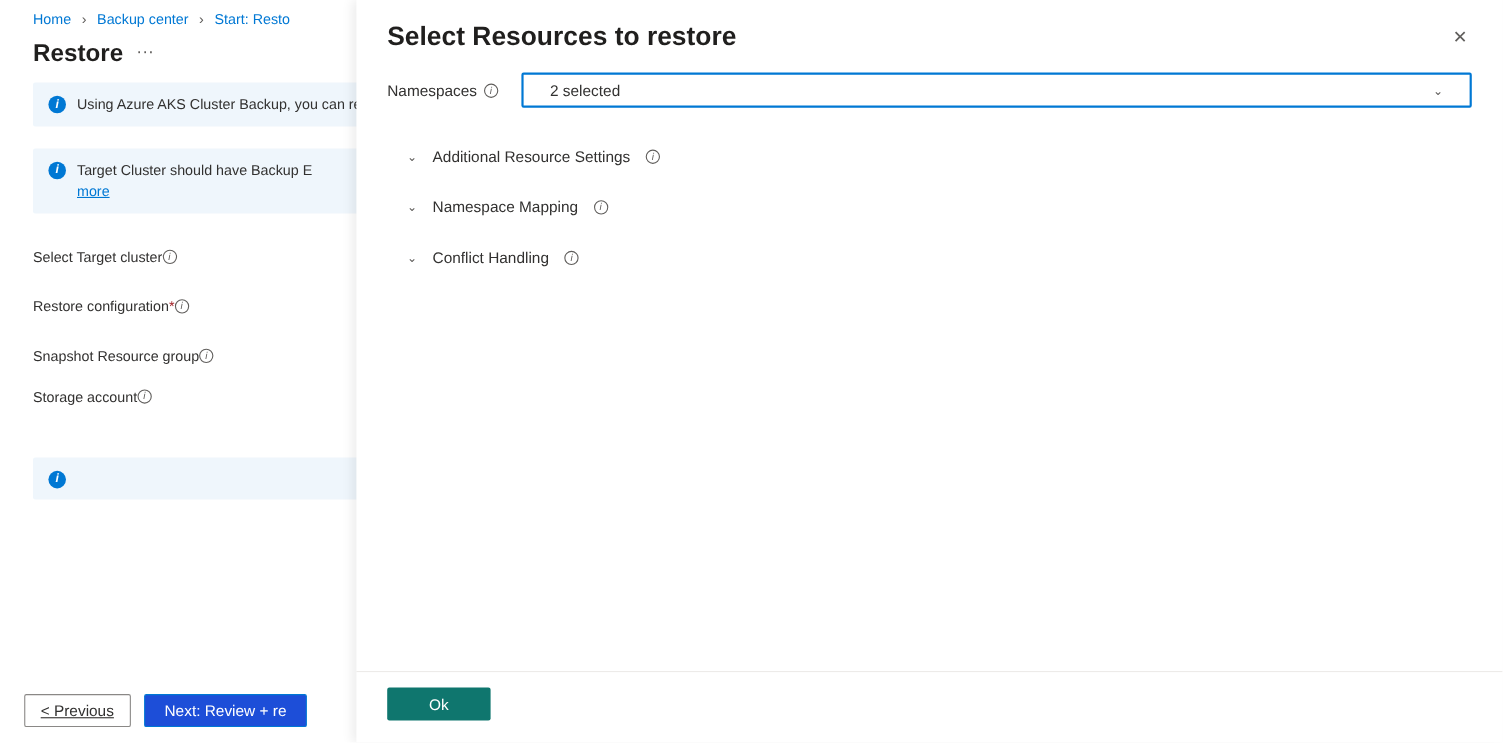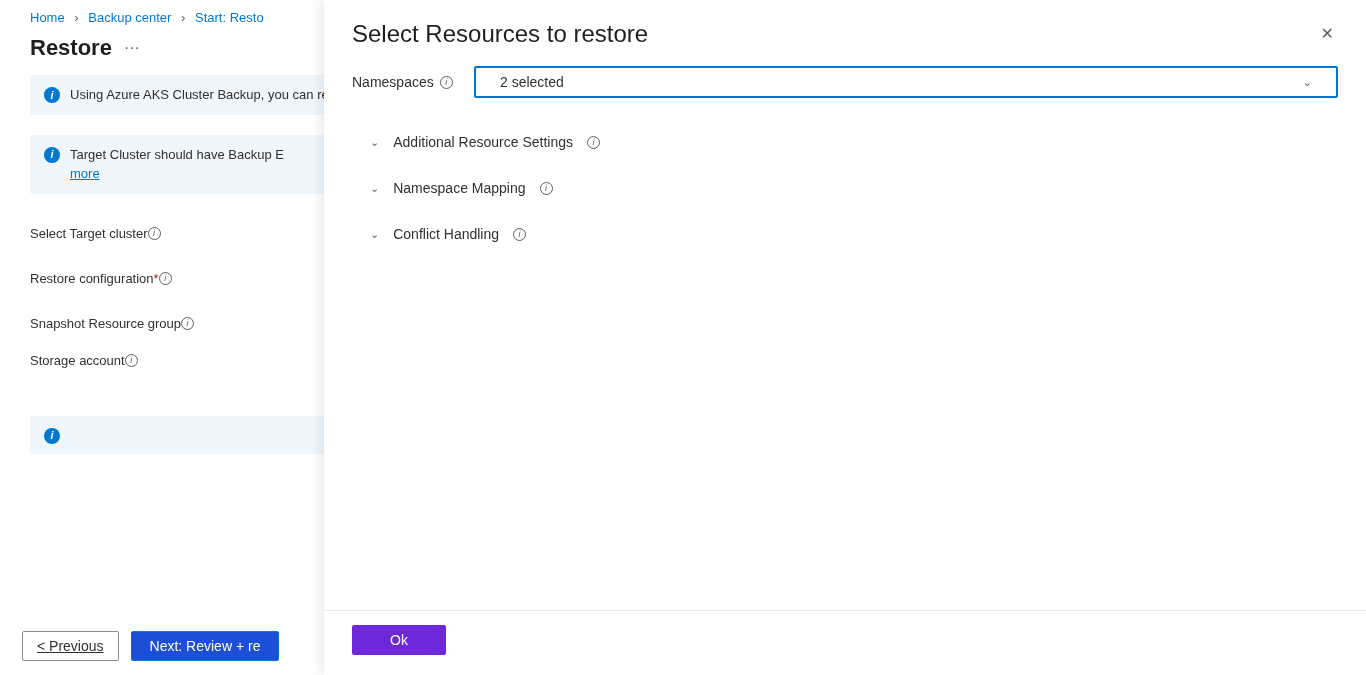--- a/index.html
+++ b/index.html
@@ -148,21 +148,21 @@
       flex-direction: column;
     }
     .panel-header {
       padding: 20px 28px 10px;
       display: flex;
       justify-content: space-between;
       align-items: flex-start;
     }
     .panel-title {
       font-size: 24px;
-      font-weight: 400;
+      font-weight: 700;
       color: #201f1e;
     }
     .close-icon {
       font-size: 16px;
       color: #605e5c;
       cursor: pointer;
       padding: 4px;
     }
     .panel-body {
       padding: 8px 28px 20px;
@@ -218,21 +218,21 @@
     }
     .expander .chev {
       font-size: 11px;
       color: #605e5c;
     }
     .panel-footer {
       border-top: 1px solid #edebe9;
       padding: 14px 28px 20px;
     }
     .ok-btn {
-      background: #6d28d9;
+      background: #0f766e;
       color: #fff;
       border: none;
       font-size: 14px;
       padding: 7px 38px;
       border-radius: 2px;
       cursor: pointer;
     }
   </style>
 </head>
 <body>

